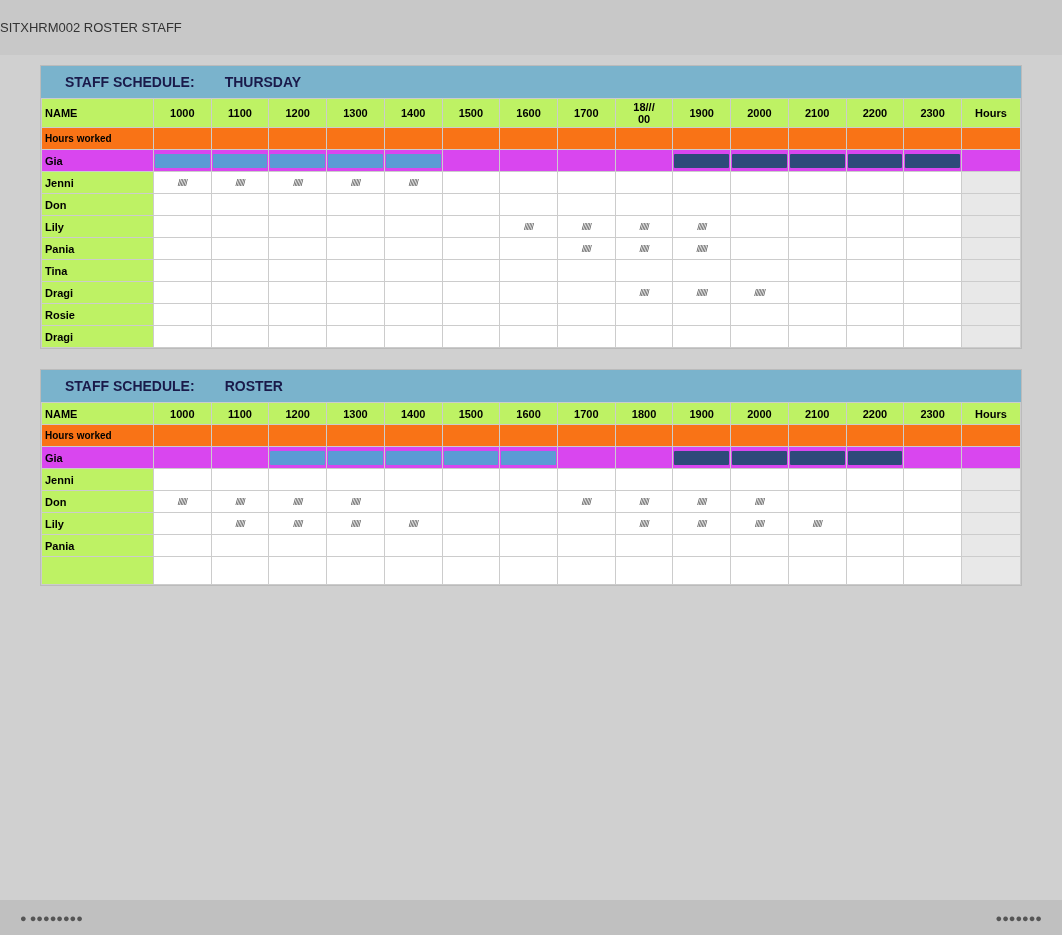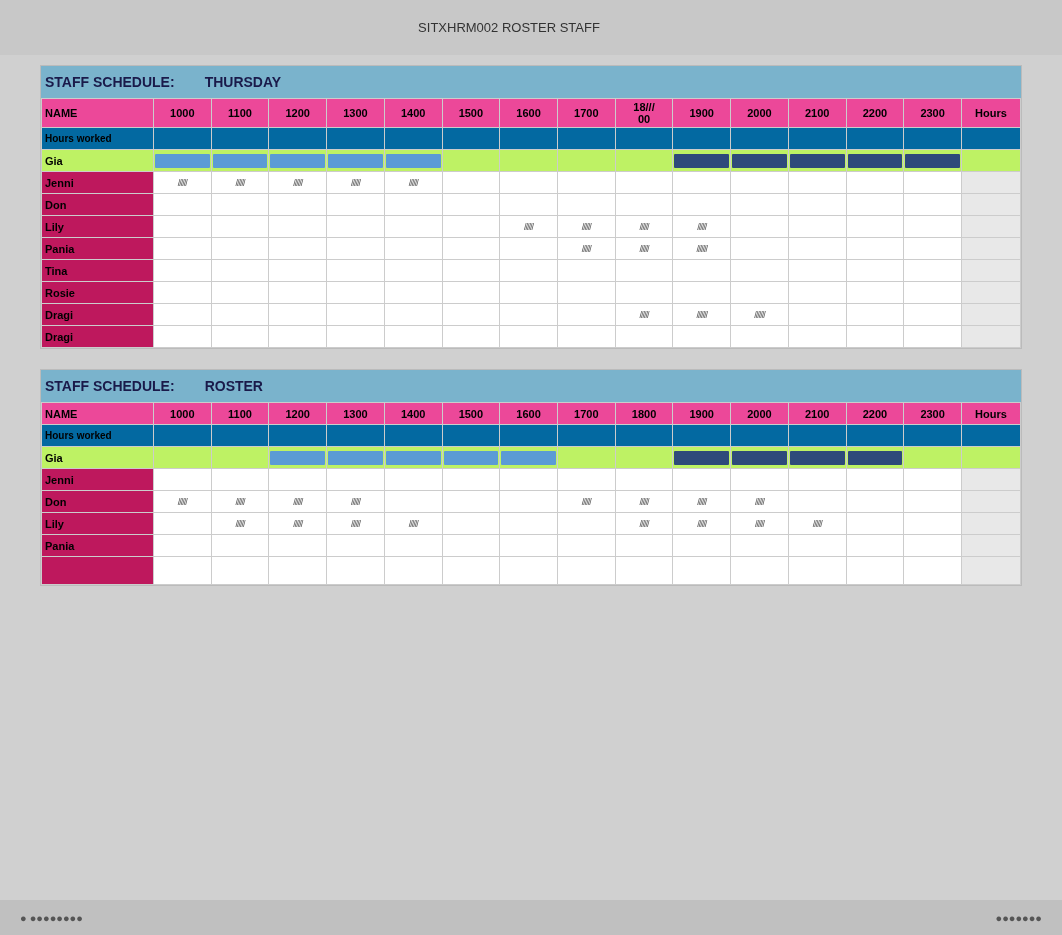--- a/index.html
+++ b/index.html
@@ -8,39 +8,39 @@
       background: #d0d0d0;
       width: 1062px;
       min-height: 935px;
       position: relative;
     }
     .top-bar {
       background: #c8c8c8;
       height: 55px;
       display: flex;
       align-items: center;
-      justify-content: center;
+      justify-content: flex-start;
       padding-right: 44px;
     }
     .top-title {
       font-size: 13px;
       color: #333;
       font-weight: normal;
     }
     .main-content {
       padding: 10px 40px;
     }
     .schedule-block {
       background: white;
       margin-bottom: 20px;
       border: 1px solid #bbb;
     }
     .schedule-header {
       background: #7ab3cc;
-      padding: 8px 4px;
+      padding: 8px 24px;
       font-size: 14px;
       font-weight: bold;
       color: #1a1a4a;
       display: flex;
       align-items: center;
       gap: 30px;
     }
     .schedule-table {
       width: 100%;
       border-collapse: collapse;
@@ -48,29 +48,29 @@
     }
     .schedule-table th, .schedule-table td {
       border: 1px solid #ccc;
       padding: 2px 3px;
       text-align: center;
       vertical-align: middle;
       min-width: 38px;
       height: 22px;
     }
     .schedule-table th {
-      background: #ec4899;
+      background: #bef264;
       font-weight: bold;
       font-size: 11px;
     }
     .name-col {
       text-align: left !important;
       min-width: 80px;
       font-weight: bold;
-      background: #be185d;
+      background: #bef264;
     }
     .hours-col {
       min-width: 50px;
       background: #e8e8e8;
       font-weight: bold;
     }
     .bar-cell {
       padding: 0 !important;
     }
     .bar-blue {
@@ -84,25 +84,25 @@
       height: 14px;
       margin: 3px 1px;
       border-radius: 1px;
     }
     .hatch-cell {
       font-size: 9px;
       color: #555;
       letter-spacing: -1px;
     }
     .row-hours-worked td {
-      background: #0369a1;
+      background: #f97316;
       font-size: 10px;
     }
     .row-gia td {
-      background: #bef264;
+      background: #d946ef;
     }
     .bottom-bar {
       background: #c0c0c0;
       height: 35px;
       position: absolute;
       bottom: 0;
       width: 100%;
       display: flex;
       align-items: center;
       padding: 0 20px;
@@ -297,51 +297,51 @@
           <td></td>
           <td></td>
           <td></td>
           <td></td>
           <td></td>
           <td></td>
           <td class="hours-col"></td>
         </tr>
 
         <tr>
-          <td class="name-col">Rosie</td>
-          <td></td>
-          <td></td>
-          <td></td>
-          <td></td>
-          <td></td>
-          <td></td>
-          <td></td>
-          <td></td>
-          <td></td>
-          <td></td>
-          <td></td>
-          <td></td>
-          <td></td>
-          <td></td>
-          <td class="hours-col"></td>
-        </tr>
-
-        <tr>
           <td class="name-col">Dragi</td>
           <td></td>
           <td></td>
           <td></td>
           <td></td>
           <td></td>
           <td></td>
           <td></td>
           <td></td>
           <td class="hatch-cell">//////</td>
           <td class="hatch-cell">///////</td>
           <td class="hatch-cell">///////</td>
+          <td></td>
+          <td></td>
+          <td></td>
+          <td class="hours-col"></td>
+        </tr>
+
+        <tr>
+          <td class="name-col">Rosie</td>
+          <td></td>
+          <td></td>
+          <td></td>
+          <td></td>
+          <td></td>
+          <td></td>
+          <td></td>
+          <td></td>
+          <td></td>
+          <td></td>
+          <td></td>
           <td></td>
           <td></td>
           <td></td>
           <td class="hours-col"></td>
         </tr>
 
         <tr>
           <td class="name-col">Dragi</td>
           <td></td>
           <td></td>

